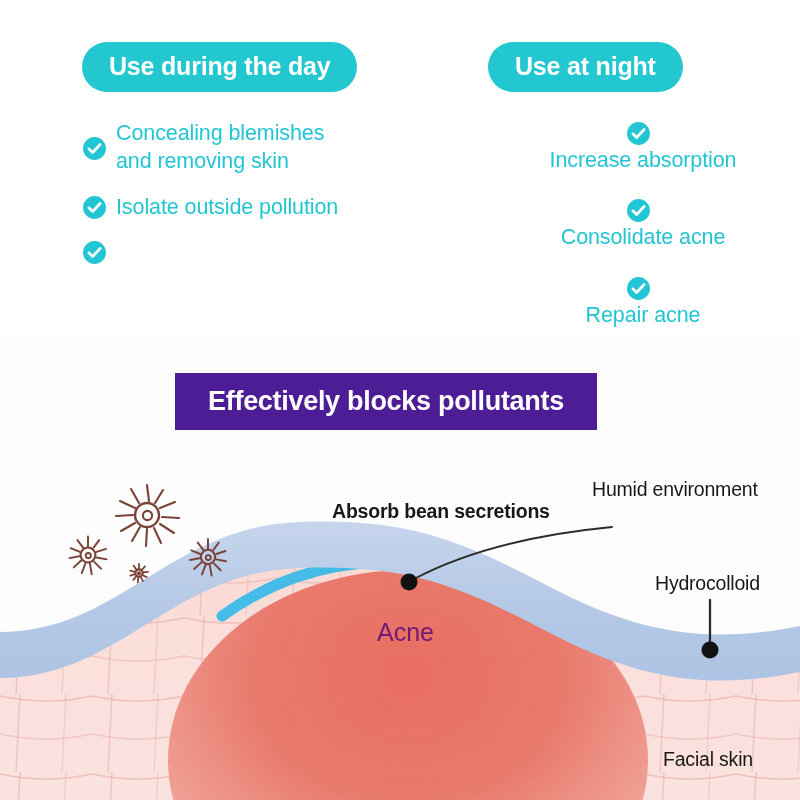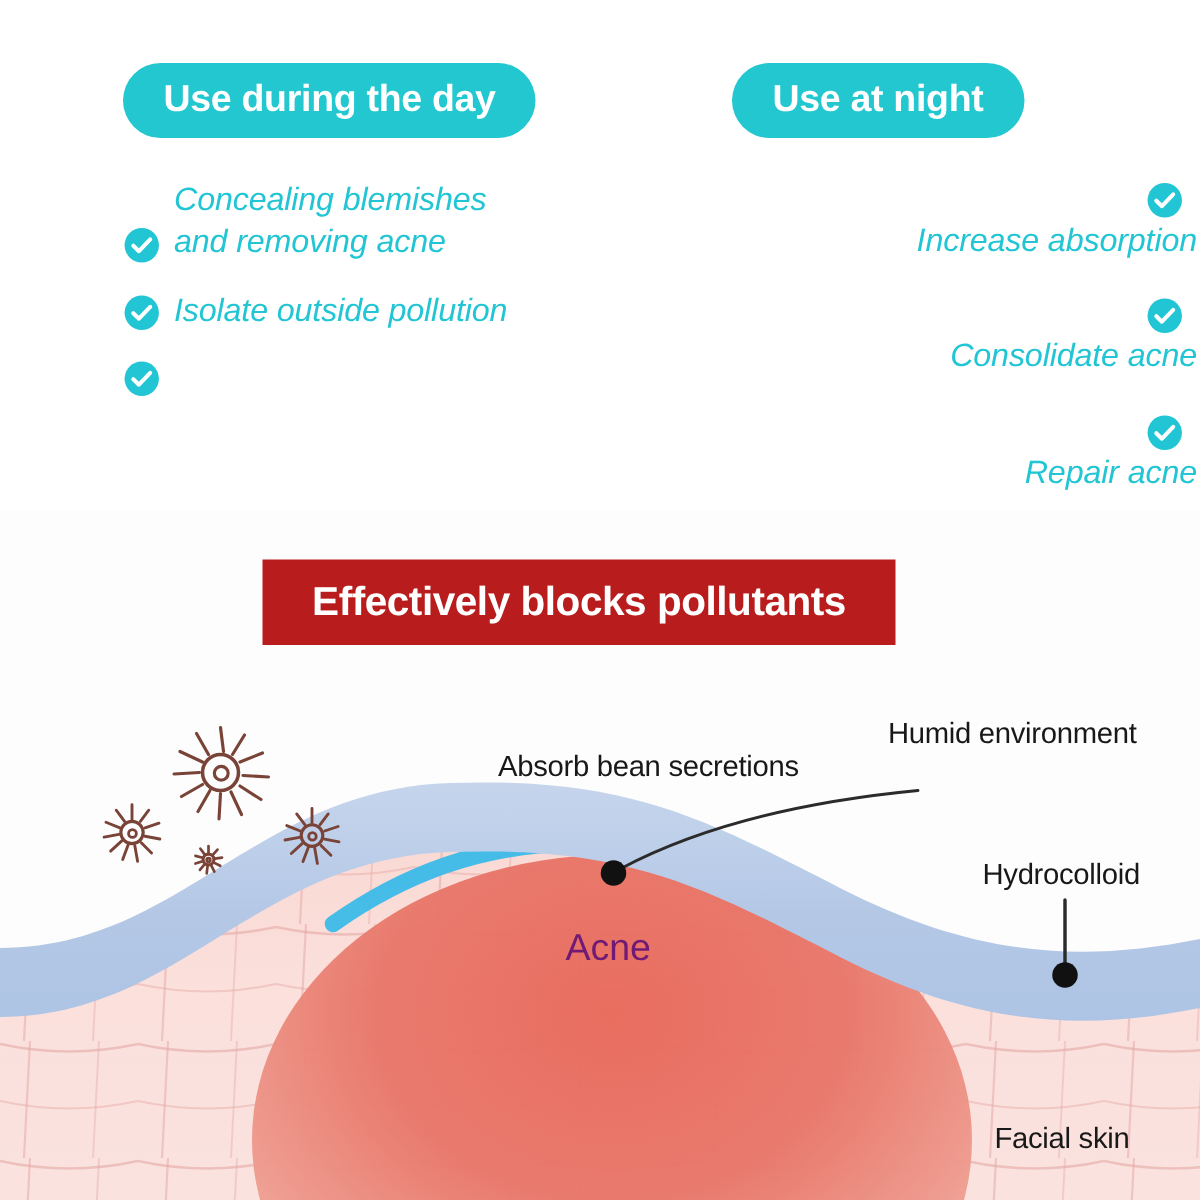--- a/index.html
+++ b/index.html
@@ -47,23 +47,22 @@
   .feature-list {
     list-style: none;
     margin: 0;
     padding: 0;
   }
   .col-day .feature-list { margin-top: 27px; }
   .col-night .feature-list { margin-top: 27px; }
 
   .feature-item {
     display: flex;
-    align-items: flex-end;
+    align-items: center;
     margin-bottom: 17px;
-    font-style: italic;
   }
   .col-night .feature-item { margin-bottom: 22px; flex-direction: column; }
 
   .check-icon {
     flex: 0 0 auto;
     width: 25px;
     height: 25px;
     margin-right: 9px;
     margin-top: 2px;
   }
@@ -82,21 +81,21 @@
     left: 0; top: 340px;
     width: 800px; height: 120px;
     background: #fdfdfd;
   }
   .banner {
     position: absolute;
     left: 175px;
     top: 33px;
     width: 422px;
     height: 57px;
-    background: #b91c1c;
+    background: #4c1d95;
     display: flex;
     align-items: center;
     justify-content: center;
   }
   .banner-text {
     color: #ffffff;
     font-size: 27px;
     font-weight: bold;
     letter-spacing: -0.3px;
     white-space: nowrap;
@@ -116,21 +115,21 @@
     width: 800px; height: 340px;
   }
 
   .diag-label {
     position: absolute;
     color: #181818;
     font-size: 19.5px;
     white-space: nowrap;
     letter-spacing: -0.2px;
   }
-  .lbl-absorb { left: 332px; top: 40px; }
+  .lbl-absorb { left: 332px; top: 40px; font-weight: bold; }
   .lbl-humid  { left: 592px; top: 18px; }
   .lbl-hydro  { left: 655px; top: 112px; }
   .lbl-facial { left: 663px; top: 288px; }
 
   .acne-label {
     position: absolute;
     left: 377px; top: 158px;
     color: #701a75;
     font-size: 25px;
     letter-spacing: 0px;
@@ -150,21 +149,21 @@
 
         <li class="feature-item">
           <span class="check-icon">
             <svg viewBox="0 0 24 24">
                 <circle cx="12" cy="12" r="11" fill="#22c5d4"></circle>
                 <path d="M6.6 12.3 L10.2 15.8 L17.4 8.2" fill="none" stroke="#ffffff" stroke-width="2.6" stroke-linecap="round" stroke-linejoin="round"></path>
               </svg>
           </span>
           <span class="feature-text">
             <span>Concealing blemishes</span><br>
-            <span>and removing acne</span>
+            <span>and removing skin</span>
           </span>
         </li>
 
         <li class="feature-item">
           <span class="check-icon">
             <svg viewBox="0 0 24 24">
                 <circle cx="12" cy="12" r="11" fill="#22c5d4"></circle>
                 <path d="M6.6 12.3 L10.2 15.8 L17.4 8.2" fill="none" stroke="#ffffff" stroke-width="2.6" stroke-linecap="round" stroke-linejoin="round"></path>
               </svg>
           </span>

